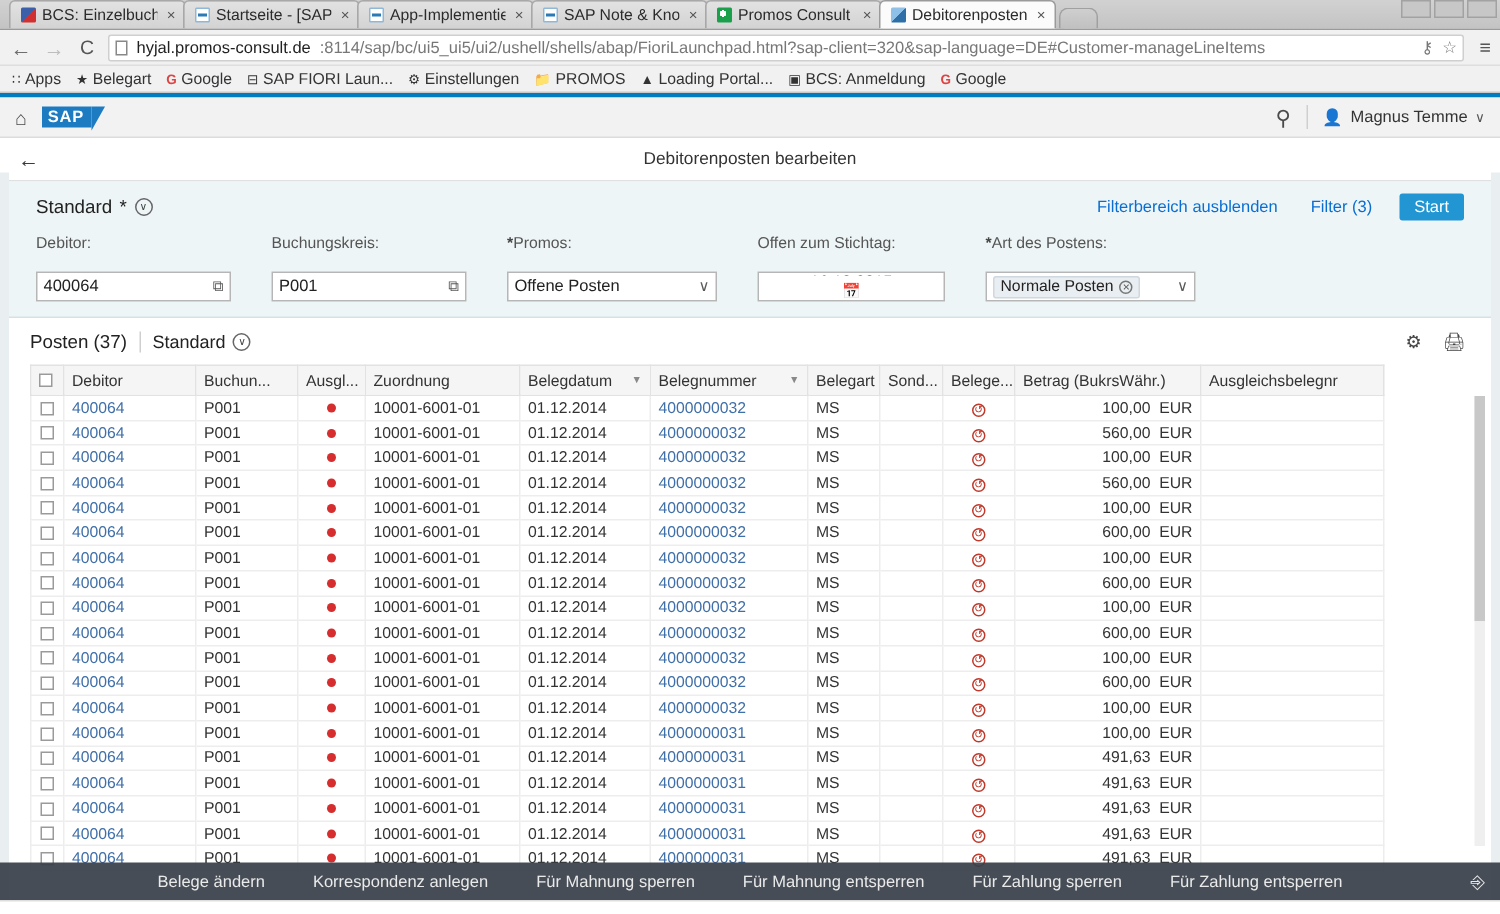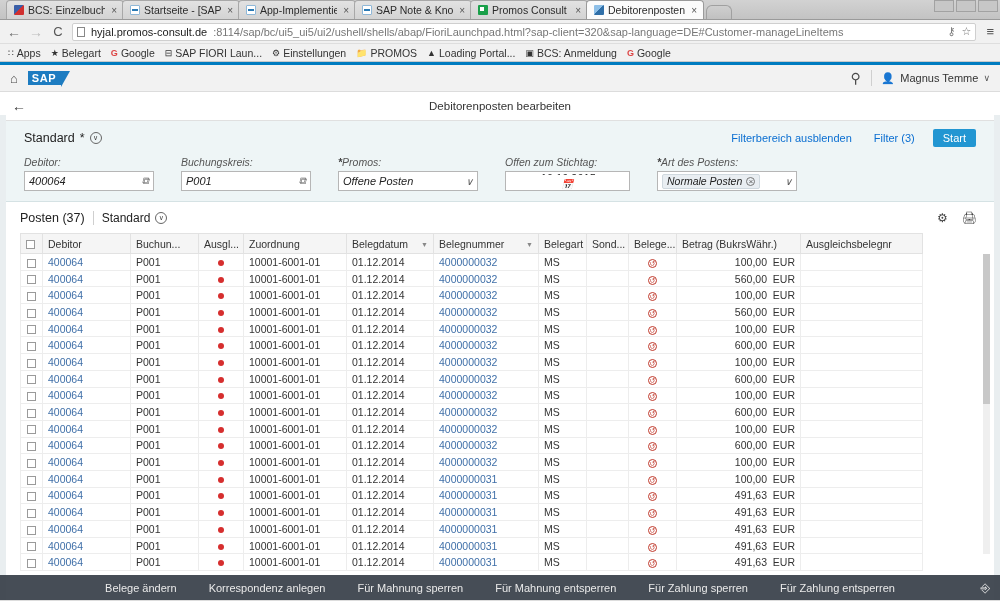--- a/index.html
+++ b/index.html
@@ -202,21 +202,21 @@
     width:12px;height:12px;border:1px solid #666;border-radius:50%;
     display:inline-flex;align-items:center;justify-content:center;font-size:7px;color:#444;
   }
   .fb-spacer{flex:1;}
   .fb-link { color:#0a6ed1; font-size:11px; margin-left:22px; }
   .fb-go {
     background:#2296d2; color:#fff; font-size:11px;
     padding:3px 10px; margin-left:18px; border-radius:2px;
   }
   .fb-fields { display:flex; gap:27px; margin-top:9px; }
-  .fld { display:flex; flex-direction:column; gap:3px;font-style:italic; }
+  .fld { display:flex; flex-direction:column; gap:13px; }
   .fld-label { font-size:10.5px; color:#555; }
   .fld-label .req { color:#444; font-weight:bold; }
   .fld-input {
     height:20px;
     background:#ffffff;
     border:1px solid #b6b6b6;
     display:flex;
     align-items:center;
     padding:0 4px;
     font-size:11px;

